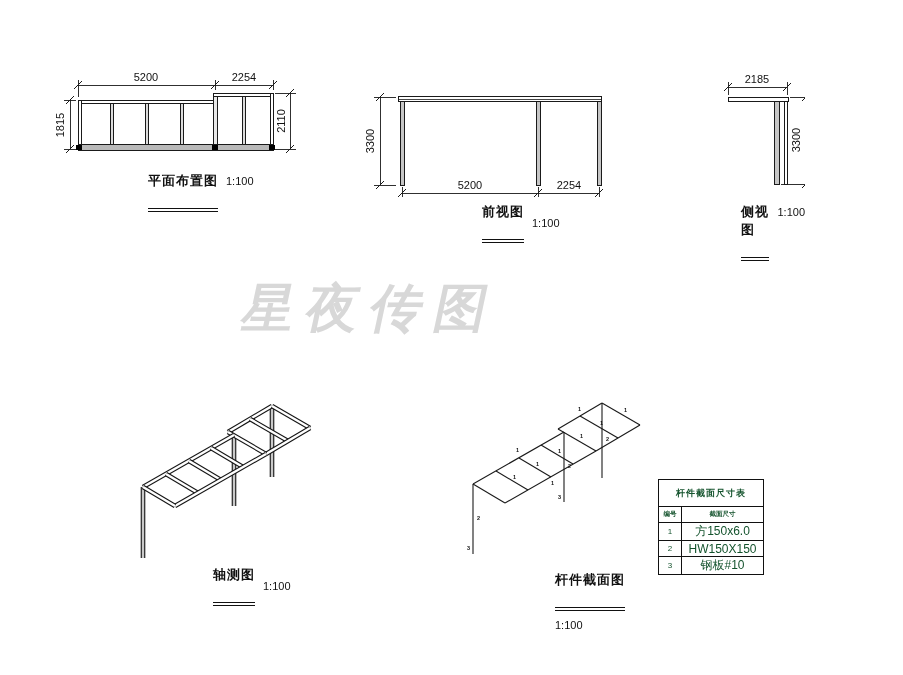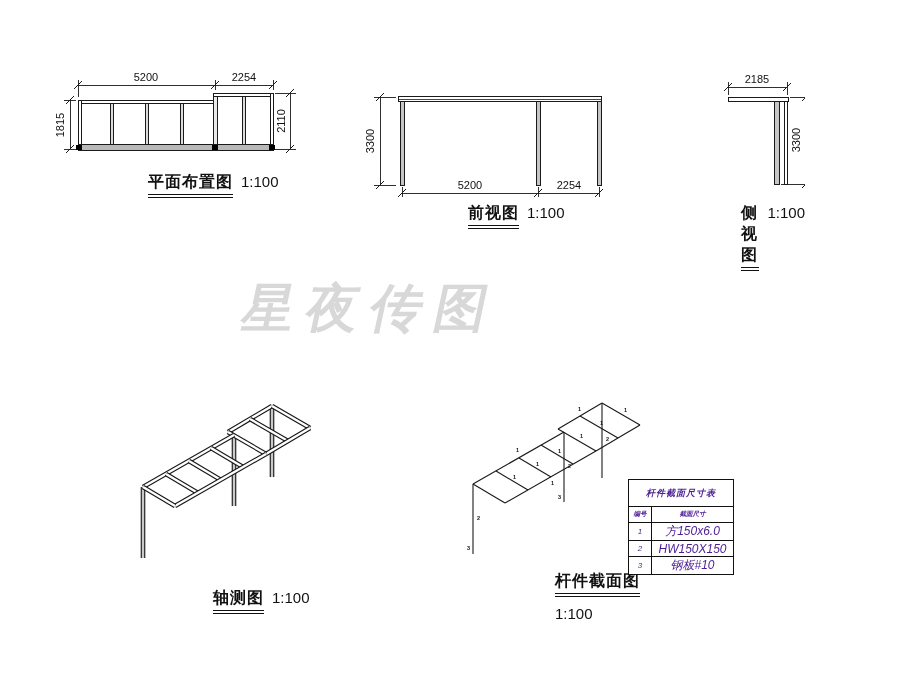--- a/index.html
+++ b/index.html
@@ -2,27 +2,27 @@
 <html><head>
 <meta charset="utf-8">
 <style>
   html,body{margin:0;padding:0;background:#ffffff;}
   #canvas{position:relative;width:805px;height:675px;background:#fff;overflow:hidden;
           font-family:"Liberation Sans",sans-serif;}
   svg text{font-family:"Liberation Sans",sans-serif;fill:#111;}
   .dim{font-size:11px;}
   .ml{font-size:5.5px;font-weight:bold;}
   .caption{position:absolute;display:flex;align-items:baseline;gap:8px;color:#111;}
-  .caption .cn{font-weight:bold;font-size:16px;border-bottom:4px double #111;
-               padding-bottom:1px;letter-spacing:1px;}
-  .caption .sc{font-size:15px;}
+  .caption .cn{font-weight:bold;font-size:13px;border-bottom:4px double #111;
+               padding-bottom:18px;letter-spacing:1px;}
+  .caption .sc{font-size:11px;}
   .watermark{position:absolute;left:243px;top:274px;font-size:52px;font-weight:bold;
              color:#d8d8d8;letter-spacing:12px;transform:skewX(-12deg);white-space:nowrap;}
-  table.spec{position:absolute;left:628px;top:479px;border-collapse:collapse;
-             color:#4c1d95;background:#fff;font-style:italic;}
+  table.spec{position:absolute;left:658px;top:479px;border-collapse:collapse;
+             color:#14532d;background:#fff;}
   table.spec td{border:1px solid #111;text-align:center;vertical-align:middle;padding:0;}
   td.t-title{width:104px;height:26px;font-size:9px;font-weight:bold;letter-spacing:1px;}
   td.t-h{font-size:6.5px;font-weight:bold;height:15px;}
   td.t-no{width:22px;font-size:8px;height:15px;}
   td.t-size{width:81px;font-size:12px;height:15px;}
 </style>
 </head>
 <body>
 
 <div id="canvas">
@@ -209,29 +209,29 @@
         <text class="ml" x="558" y="499">3</text>
       </g>
     </g>
   </svg>
 
   
   <div class="caption" style="left:148px;top:172px;">
     <span class="cn">平面布置图</span>
     <span class="sc">1:100</span>
   </div>
-  <div class="caption" style="left:468px;top:203px;">
+  <div class="caption" style="left:482px;top:203px;align-items:center;">
     <span class="cn">前视图</span>
     <span class="sc">1:100</span>
   </div>
   <div class="caption" style="left:741px;top:203px;">
     <span class="cn">侧视图</span>
     <span class="sc">1:100</span>
   </div>
-  <div class="caption" style="left:213px;top:588px;">
+  <div class="caption" style="left:213px;top:566px;align-items:center;">
     <span class="cn">轴测图</span>
     <span class="sc">1:100</span>
   </div>
   <div class="caption" style="left:555px;top:571px;flex-direction:column;">
     <span class="cn">杆件截面图</span>
     <span class="sc">1:100</span>
   </div>
 
   
   <div class="watermark">星夜传图</div>

